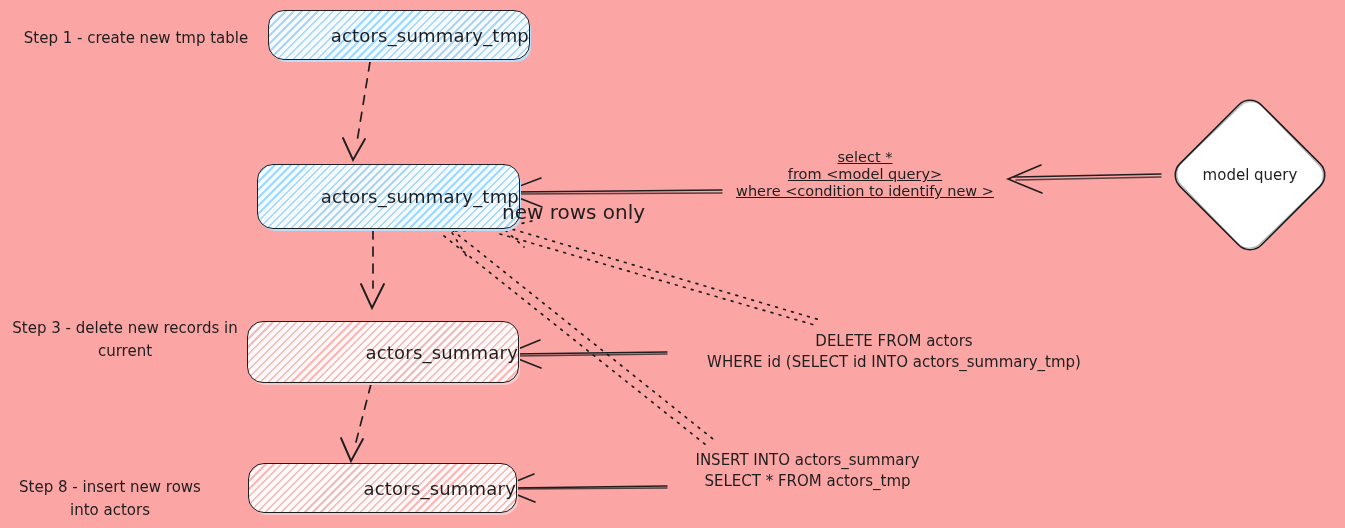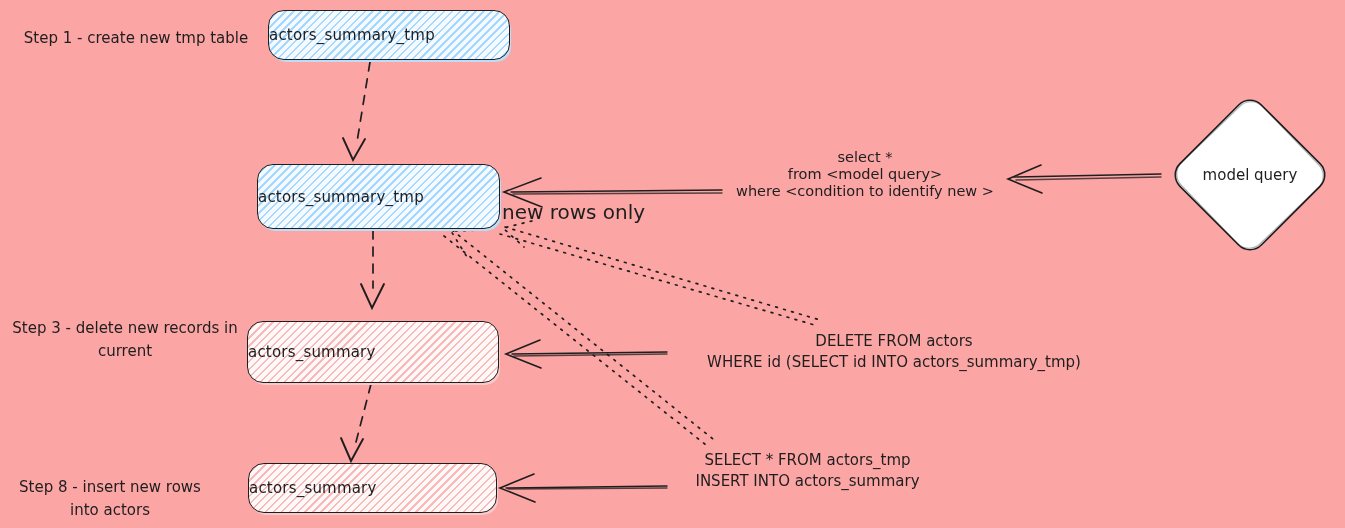--- a/index.html
+++ b/index.html
@@ -1,35 +1,35 @@
 <!DOCTYPE html>
 <html><head>
 <meta charset="utf-8">
 <style>
   html,body{margin:0;padding:0;background:#ffffff;}
   body{width:1345px;height:528px;overflow:hidden;
        font-family:"DejaVu Sans","Liberation Sans",sans-serif;color:#1e1e1e;}
   .canvas{position:relative;width:1345px;height:528px;background:#fca5a5;}
   .overlay{position:absolute;left:0;top:0;width:1345px;height:528px;}
 
-  .node{position:absolute;display:flex;align-items:center;justify-content:flex-start;
-        border:1.7px solid #1e1e1e;border-radius:16px;font-size:15px;
-        letter-spacing:.2px;white-space:nowrap;}
+  .node{position:absolute;display:flex;align-items:center;justify-content:flex-end;
+        border:1.7px solid #1e1e1e;border-radius:16px;font-size:18px;
+        letter-spacing:.2px;white-space:nowrap;padding-left:20px;}
   .node.blue{background:
       repeating-linear-gradient(135deg,#a5d8ff 0px,#a5d8ff 1.8px,rgba(255,255,255,0) 1.8px,rgba(255,255,255,0) 5.6px),
       #f4faff;
       box-shadow:2px 3px 0 -1px #bcdcf7;}
   .node.red{background:
       repeating-linear-gradient(135deg,#f8b9b9 0px,#f8b9b9 1.6px,rgba(255,255,255,0) 1.6px,rgba(255,255,255,0) 5.6px),
       #fff8f8;
       box-shadow:2px 3px 0 -1px #f6caca;}
 
   .step-label{position:absolute;text-align:center;font-size:15px;line-height:23px;}
   .annot{position:absolute;text-align:center;font-size:15px;line-height:21px;white-space:nowrap;}
-  .annot.small{font-size:14.5px;line-height:17px;}
+  .annot.small{font-size:14.5px;line-height:17px;text-decoration:underline;}
   .arrow-label{position:absolute;font-size:20px;white-space:nowrap;text-align:left;}
   .diamond-label{position:absolute;left:1150px;top:166px;width:200px;text-align:center;
                  font-size:15px;white-space:nowrap;}
 </style>
 </head>
 <body>
 
 <div class="canvas">
 
   <svg class="overlay" width="1345" height="528" viewBox="0 0 1345 528" fill="none" stroke="#1e1e1e" stroke-width="1.7" stroke-linecap="round">
@@ -120,19 +120,19 @@
   </div>
 
   <div class="arrow-label" style="left:502px;top:200px;width:195px">new rows only</div>
 
   <div class="annot" style="left:670px;top:331px;width:448px">
     <div>DELETE FROM actors</div>
     <div>WHERE id (SELECT id INTO actors_summary_tmp)</div>
   </div>
 
   <div class="annot" style="left:675px;top:450px;width:265px">
+    <div>INSERT INTO actors_summary</div>
     <div>SELECT * FROM actors_tmp</div>
-    <div>INSERT INTO actors_summary</div>
   </div>
 
   <div class="diamond-label">model query</div>
 
 </div>
 
 </body></html>

